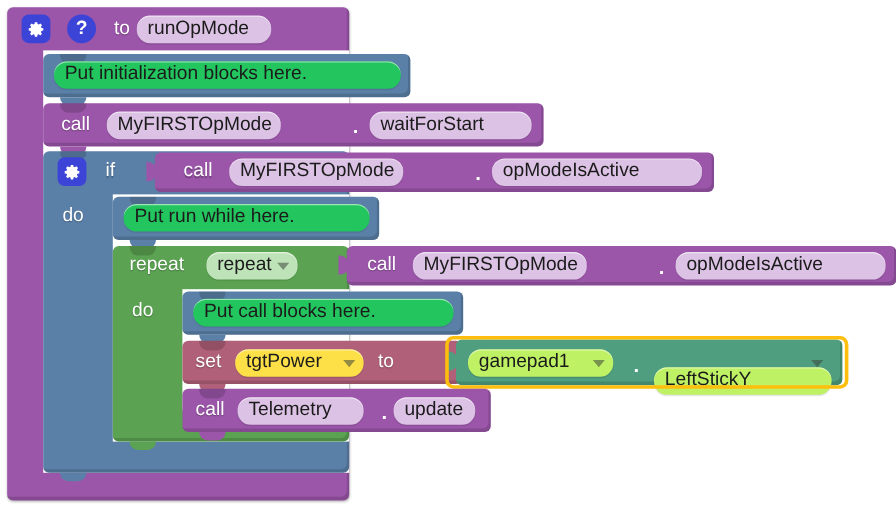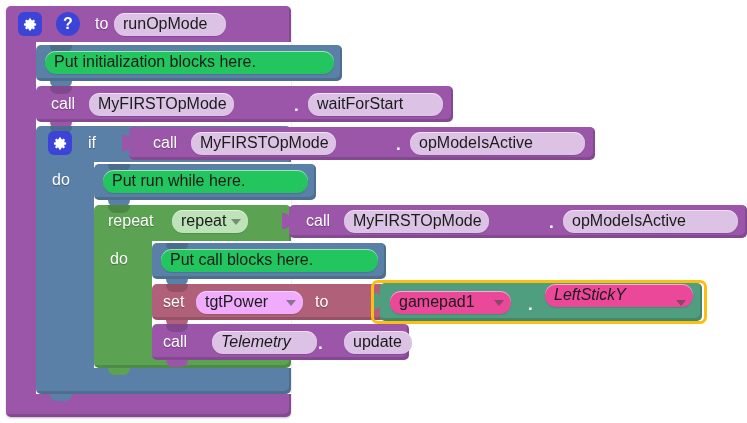--- a/index.html
+++ b/index.html
@@ -69,23 +69,23 @@
     line-height: 22px;
     height: 23px;
     white-space: nowrap;
     text-align: left;
     padding: 0 9px;
     box-shadow: inset 0 1px 0 rgba(255,255,255,0.55),
                 0 1px 1px rgba(0,0,0,0.12);
   }
   .field.lav   { background: #dcc2e4; }
   .field.slate { background: #22c55e; }      
-  .field.rose  { background: #f0abfc; }      
+  .field.rose  { background: #fde047; }      
   .field.mint  { background: #bfe3b9; }      
-  .field.seafoam { background: #ec4899; }    
+  .field.seafoam { background: #bef264; }    
 
   .caret {
     position: absolute;
     width: 0; height: 0;
     border-left: 5px solid transparent;
     border-right: 5px solid transparent;
     border-top: 6px solid rgba(60,70,60,0.55);
   }
 
   
@@ -241,25 +241,25 @@
 <div class="lbl" style="left:315px; top:294px;">to</div>
 
 <div class="blk" style="left:380px; top:283px; width:322px; height:38px; background:#4f9e7f;
             box-shadow: inset -2px -3px 0 rgba(0,0,0,0.14);"></div>
 <div class="plug" style="left:373px; top:290px;">
   <span style="position:absolute;left:0;top:3px;width:9px;height:16px;border-radius:0 8px 8px 0;background:#4f9e7f;display:block;"></span>
 </div>
 <div class="field seafoam" style="left:390px; top:291px; width:121px;">gamepad1</div>
 <div class="caret" style="left:494px; top:300px;"></div>
 <div class="dot" style="left:528px; top:296px;">.</div>
-<div class="field seafoam" style="left:545px; top:284px; width:148px;font-style:italic;">LeftStickY</div>
+<div class="field seafoam" style="left:545px; top:306px; width:148px;">LeftStickY</div>
 <div class="caret" style="left:676px; top:300px;"></div>
 <div class="sel-outline" style="left:371px; top:280px; width:336px; height:44px;"></div>
 
 <div class="blk" style="left:152px; top:324px; width:257px; height:36px; background:#9b56a9;
             box-shadow: inset -2px -3px 0 rgba(0,0,0,0.14);">
   <div class="notch"></div>
 </div>
 <div class="notch-bottom" style="left:166px; top:360px; background:#9b56a9;"></div>
 <div class="lbl" style="left:163px; top:334px;">call</div>
-<div class="field lav" style="left:212px; top:331px; width:105px;font-style:italic;">Telemetry</div>
+<div class="field lav" style="left:198px; top:331px; width:105px;">Telemetry</div>
 <div class="dot" style="left:318px; top:335px;">.</div>
-<div class="field lav" style="left:344px; top:331px; width:68px;">update</div>
+<div class="field lav" style="left:328px; top:331px; width:68px;">update</div>
 
 </body></html>

